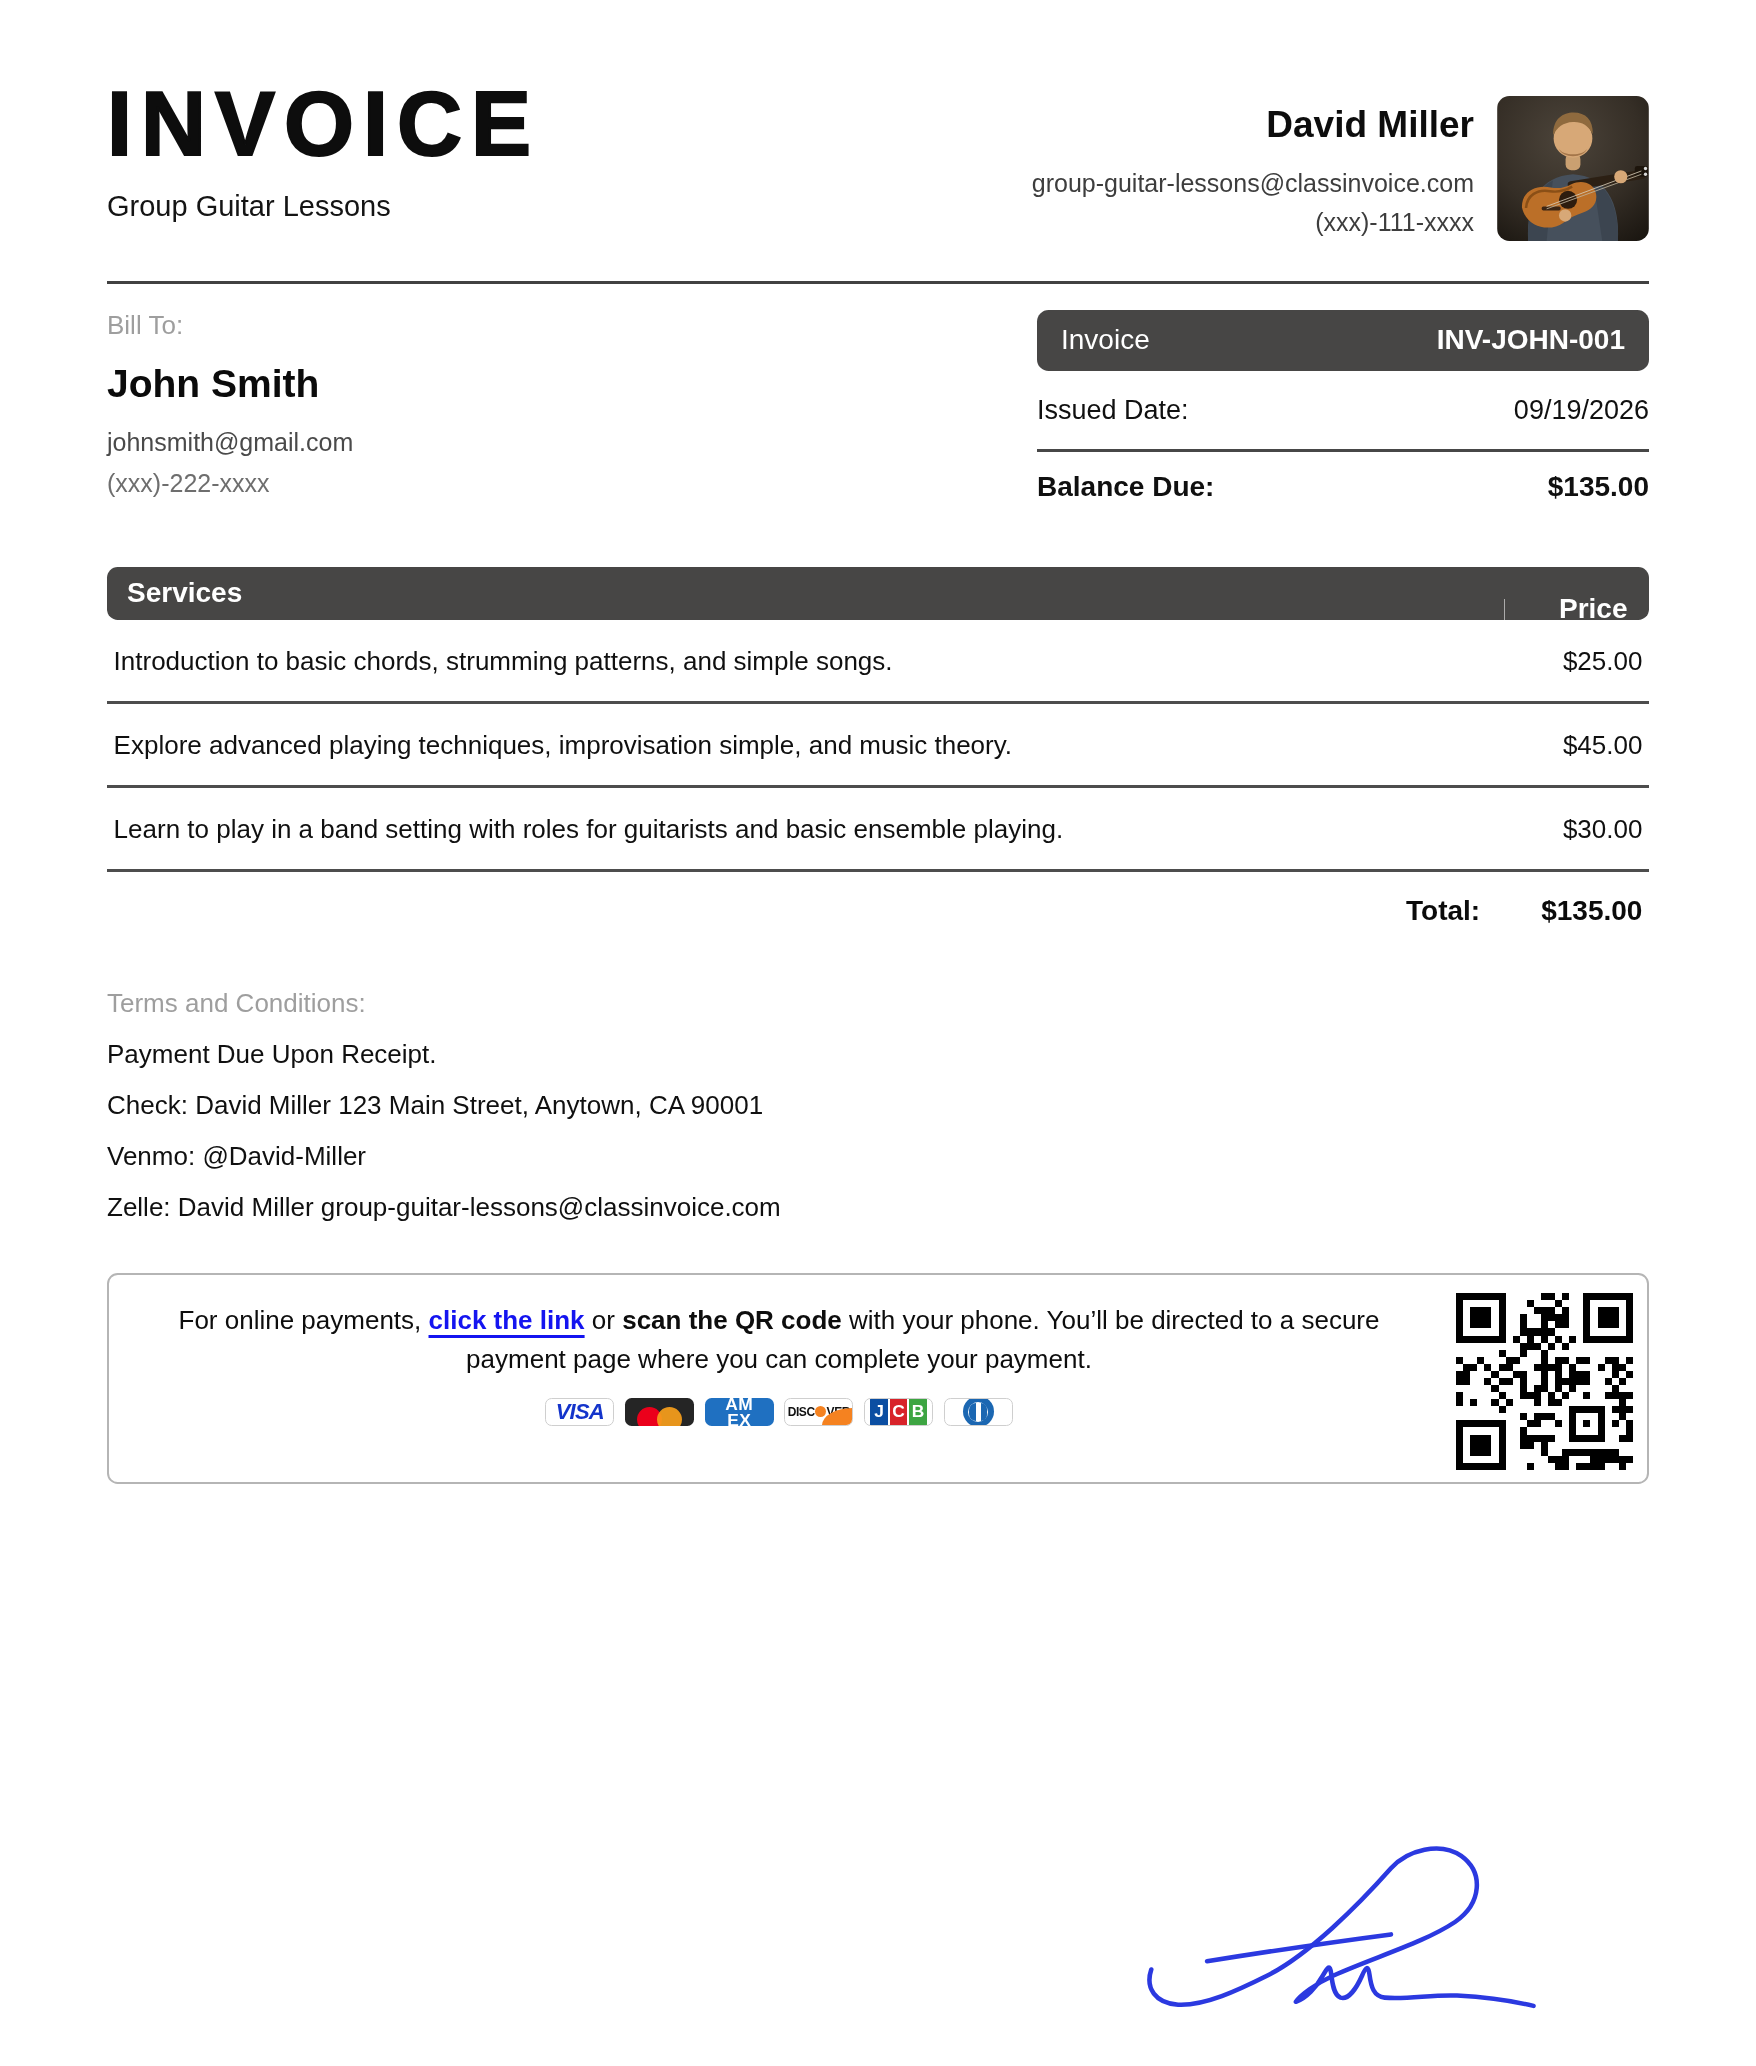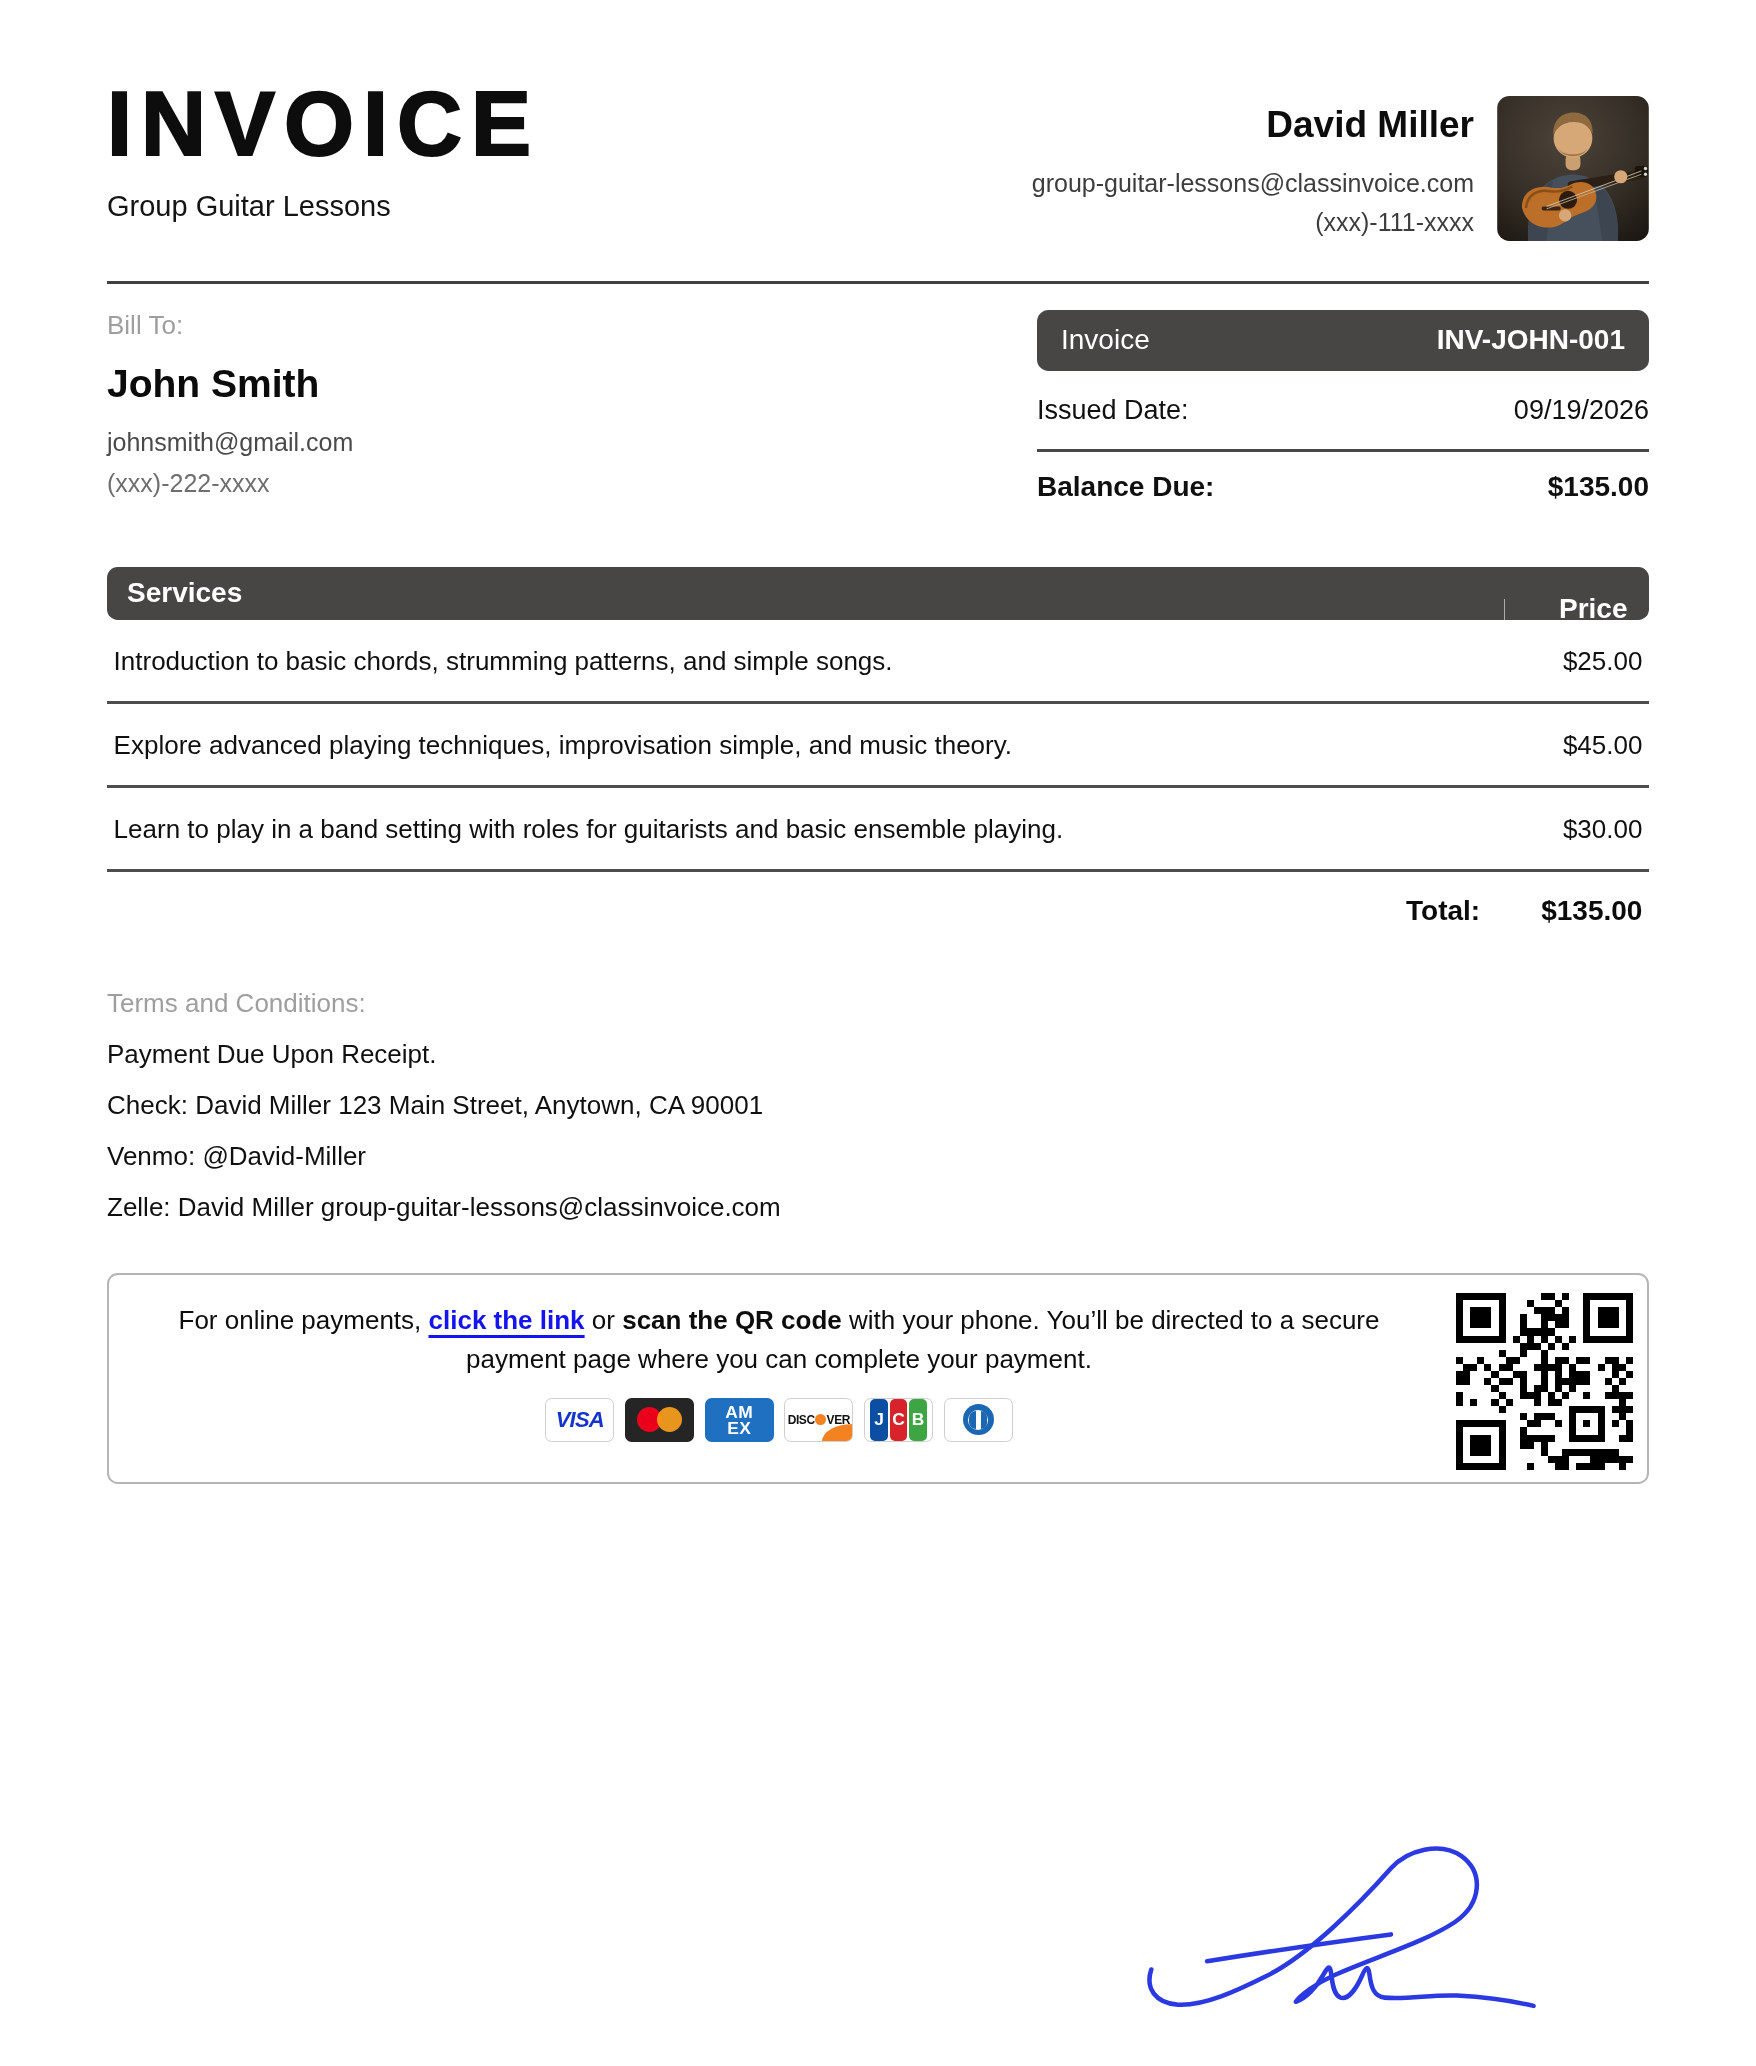--- a/index.html
+++ b/index.html
@@ -64,21 +64,21 @@
   .terms-line:first-of-type { margin-top:24px; }
 
   
   .paybox { margin-top:50px; border:2.9px solid #b5b5b5; border-radius:10.7px;
             height:211px; position:relative; padding:26px 223px 0 25px; }
   .pay-text { font-size:26px; line-height:1.52; text-align:center; color:#0d0d0d; }
   .pay-link { color:#1414f0; font-weight:bold; text-decoration:underline;
               text-decoration-thickness:2.9px; text-underline-offset:5.8px; cursor:pointer; }
   .pay-bold { font-weight:bold; }
   .cards { display:flex; justify-content:center; gap:10.7px; margin-top:18px; }
-  .card { width:69px; height:44px; border-radius:6.6px; position:relative;
+  .card { width:69px; height:28px; border-radius:6.6px; position:relative;
           display:flex; align-items:center; justify-content:center; overflow:hidden; }
   .card.lightbg { background:#fff; border:1.2px solid #cfcfcf; }
   .card-visa span { color:#1434CB; font-style:italic; font-weight:bold; font-size:22px; letter-spacing:-0.8px; }
   .card-mc { background:#252525; }
   .mc-red,.mc-orange { width:25px; height:25px; border-radius:50%; position:absolute; top:9.5px; }
   .mc-red { background:#EB001B; left:12.4px; }
   .mc-orange { background:#F79E1B; right:12.4px; opacity:0.92; }
   .card-amex { background:#1F70C1; flex-direction:column; color:#fff; font-weight:bold;
                font-size:17.4px; line-height:0.92; letter-spacing:0.4px; }
   .card-discover { font-weight:bold; font-size:12px; color:#111; letter-spacing:-0.4px; }

